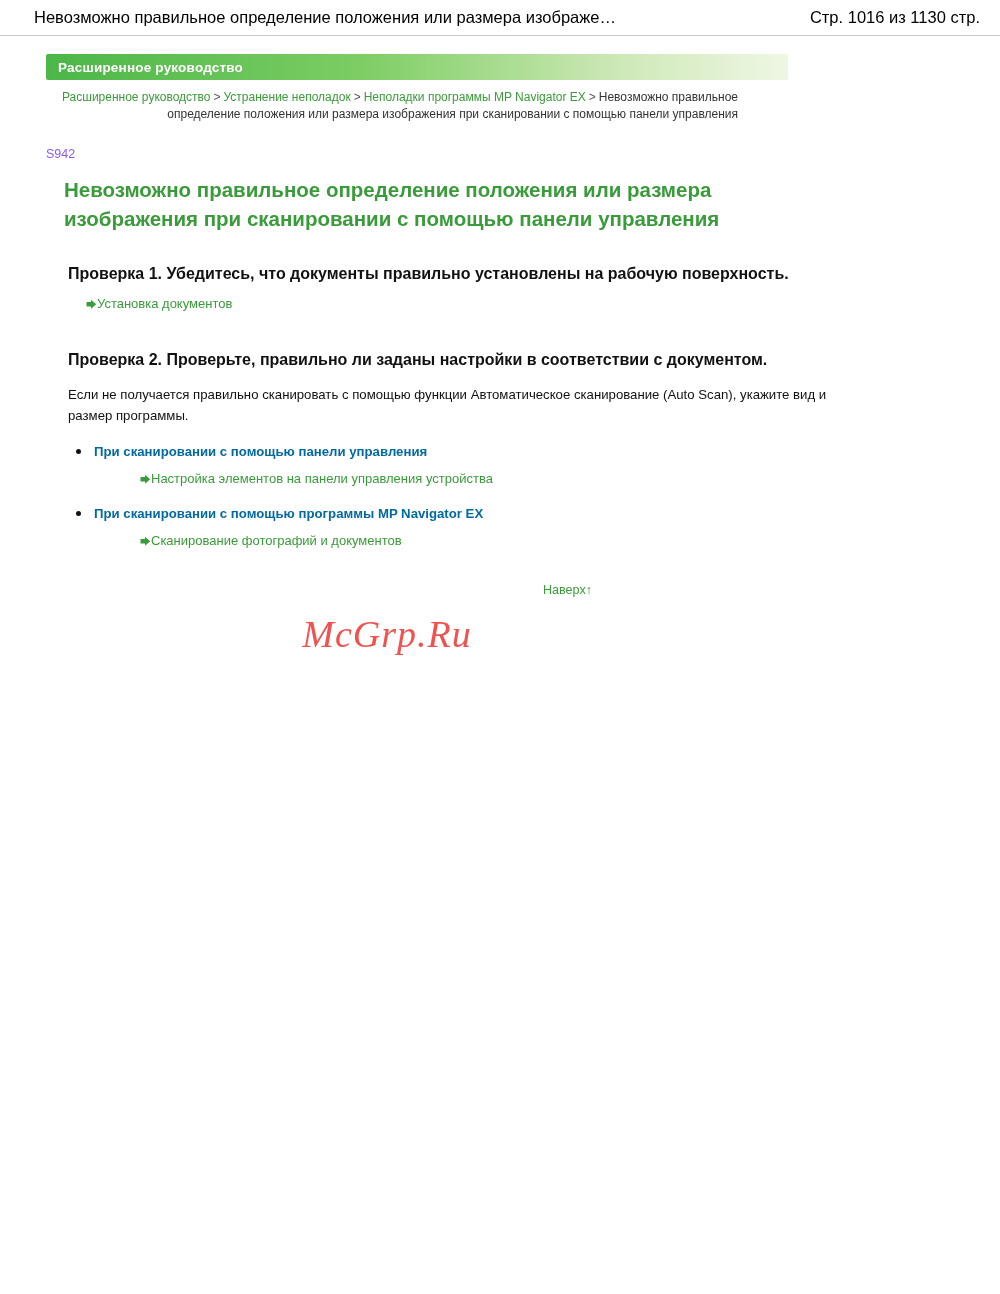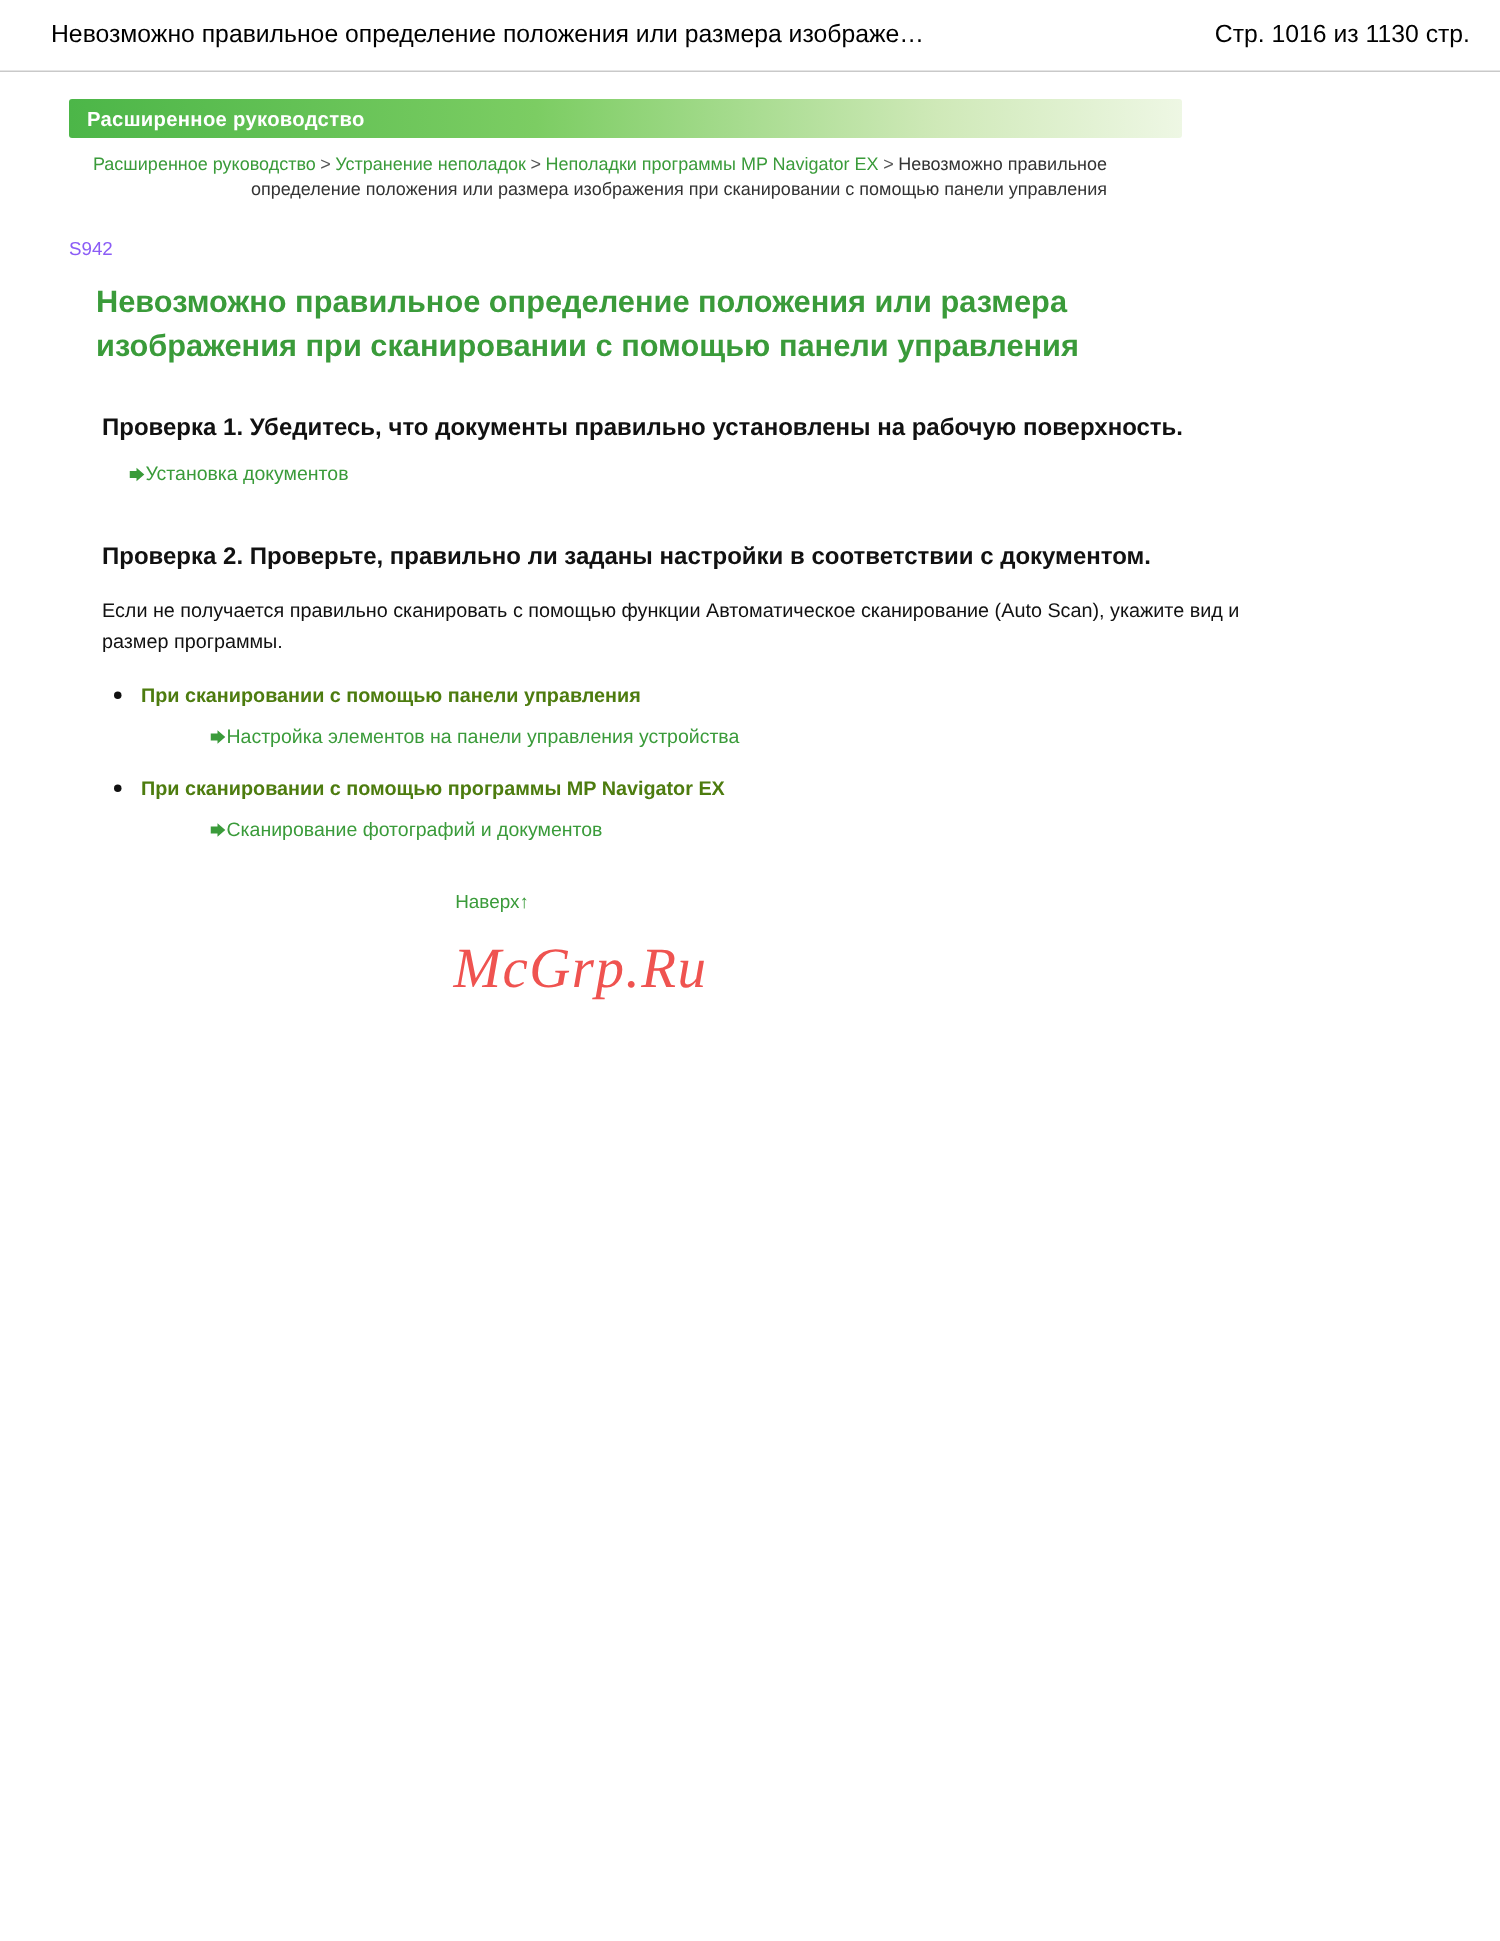--- a/index.html
+++ b/index.html
@@ -11,21 +11,21 @@
     width: 1000px;
     height: 1294px;
     font-family: "Liberation Sans", sans-serif;
     color: #000000;
     position: relative;
     overflow: hidden;
   }
 
   
   .viewer-bar {
-    height: 48px;
+    height: 36px;
     display: flex;
     align-items: center;
     justify-content: space-between;
     padding: 0 14px 0 34px;
     box-sizing: border-box;
     border-bottom: 1px solid #c9c9c9;
     background: #ffffff;
   }
   .viewer-title {
     font-size: 16.5px;
@@ -163,26 +163,26 @@
     top: 7px;
     width: 5px;
     height: 5px;
     border-radius: 50%;
     background: #111;
   }
   .bullet-title {
     font-size: 13.2px;
     font-weight: bold;
     line-height: 19px;
-    color: #4d7c0f;
+    color: #0369a1;
   }
 
   .top-link-wrap {
     margin: 30px 258px 0 0;
-    text-align: center;
+    text-align: right;
   }
   .top-link {
     color: #3a9b3a;
     font-size: 12.6px;
     text-decoration: none;
   }
   .top-link .up-arrow { font-size: 12.6px; }
 
   .watermark {
     text-align: center;

